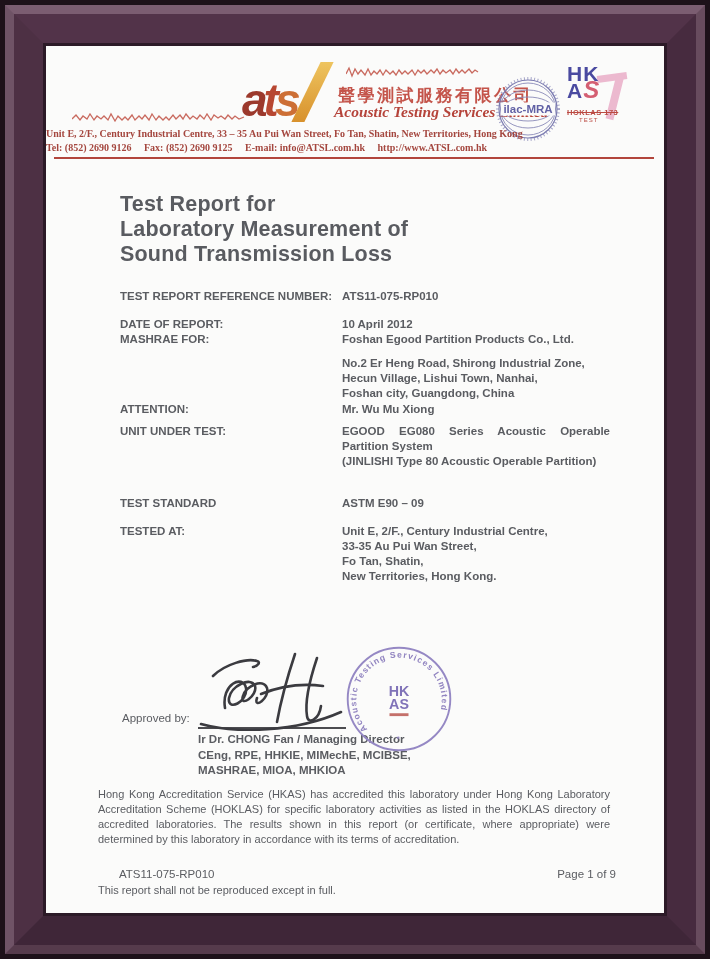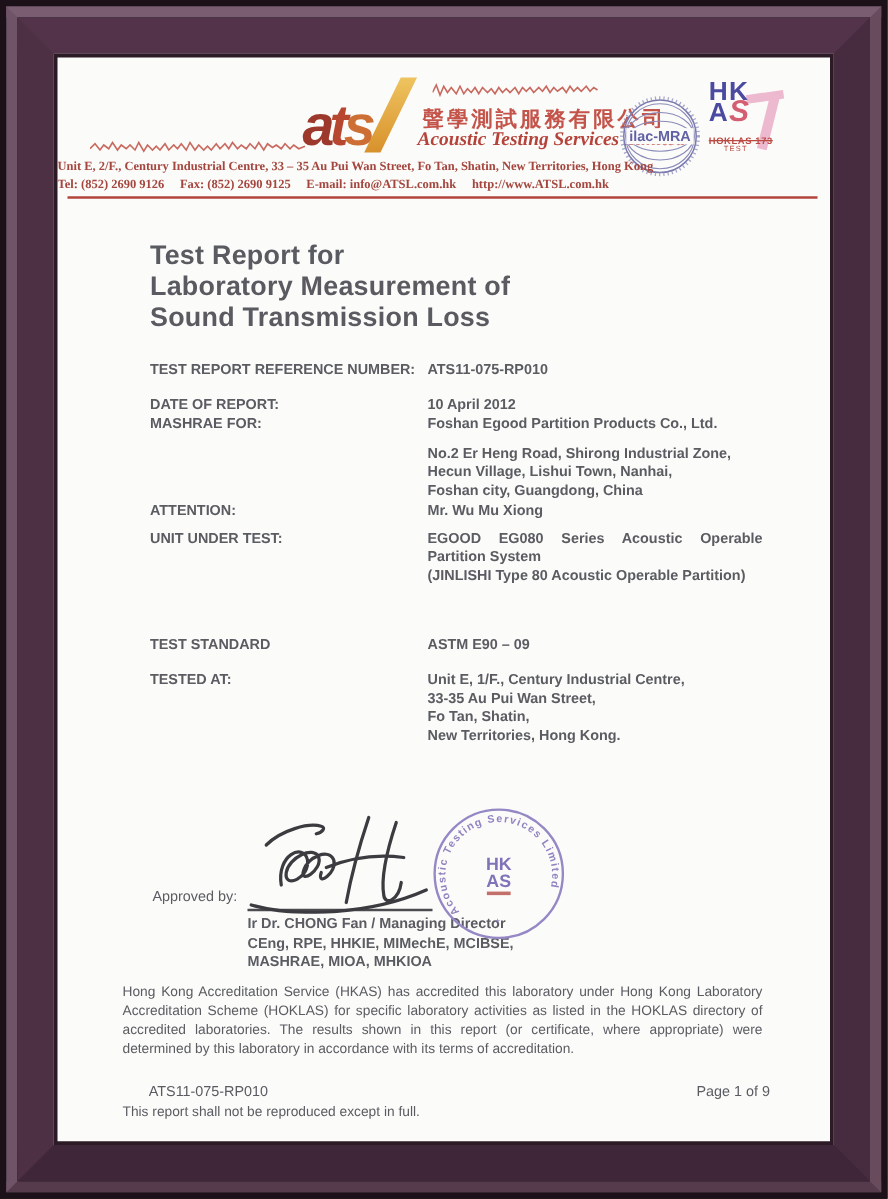--- a/index.html
+++ b/index.html
@@ -37,21 +37,21 @@
   .hoklas-test{font-size:6px;color:#bb4a42;letter-spacing:1px;margin-left:12px;}
 
   
   .title{left:74px;top:146px;font-size:21.5px;font-weight:bold;color:#595b60;line-height:25px;letter-spacing:.2px;}
   .fields{left:74px;top:243px;width:490px;font-size:11.5px;font-weight:bold;line-height:15px;}
   .frow{display:flex;}
   .flabel{width:222px;flex:none;}
   .fvalue{width:268px;flex:none;}
   .just{text-align:justify;}
   .mb13{margin-bottom:13px;}.mb12{}.mb9{margin-bottom:9px;}
-  .mb1{margin-bottom:1px;justify-content:space-between;}.mb7{margin-bottom:7px;}.mb27{margin-bottom:40px;}
+  .mb1{margin-bottom:1px;justify-content:space-between;}.mb7{margin-bottom:7px;}.mb27{margin-bottom:27px;}
 
   
   .approved{left:76px;top:666px;font-size:11.5px;}
   .sigline{left:152px;top:681px;width:148px;height:2px;background:#4c4c50;}
   .approver{left:152px;top:686px;width:280px;font-size:11.5px;font-weight:bold;line-height:15.5px;}
   .sig-svg{left:145px;top:600px;z-index:3;}
   .stamp-svg{left:296px;top:596px;z-index:2;}
 
   
   .accred{left:52px;top:741px;width:512px;font-size:11px;line-height:15px;text-align:justify;}
@@ -146,21 +146,21 @@
           <div class="just">(JINLISHI Type 80 Acoustic Operable Partition)</div>
         </div>
       </div>
       <div class="frow mb13">
         <div class="flabel">TEST STANDARD</div>
         <div class="fvalue">ASTM E90 – 09</div>
       </div>
       <div class="frow">
         <div class="flabel">TESTED AT:</div>
         <div class="fvalue">
-          <div>Unit E, 1/F., Century Industrial Centre,</div>
+          <div>Unit E, 2/F., Century Industrial Centre,</div>
           <div>33-35 Au Pui Wan Street,</div>
           <div>Fo Tan, Shatin,</div>
           <div>New Territories, Hong Kong.</div>
         </div>
       </div>
     </div>
 
     <svg class="abs stamp-svg" width="114" height="114" viewBox="0 0 120 120">
       <circle cx="60" cy="60" r="54" fill="none" stroke="#9588c4" stroke-width="2"></circle>
       <defs>

